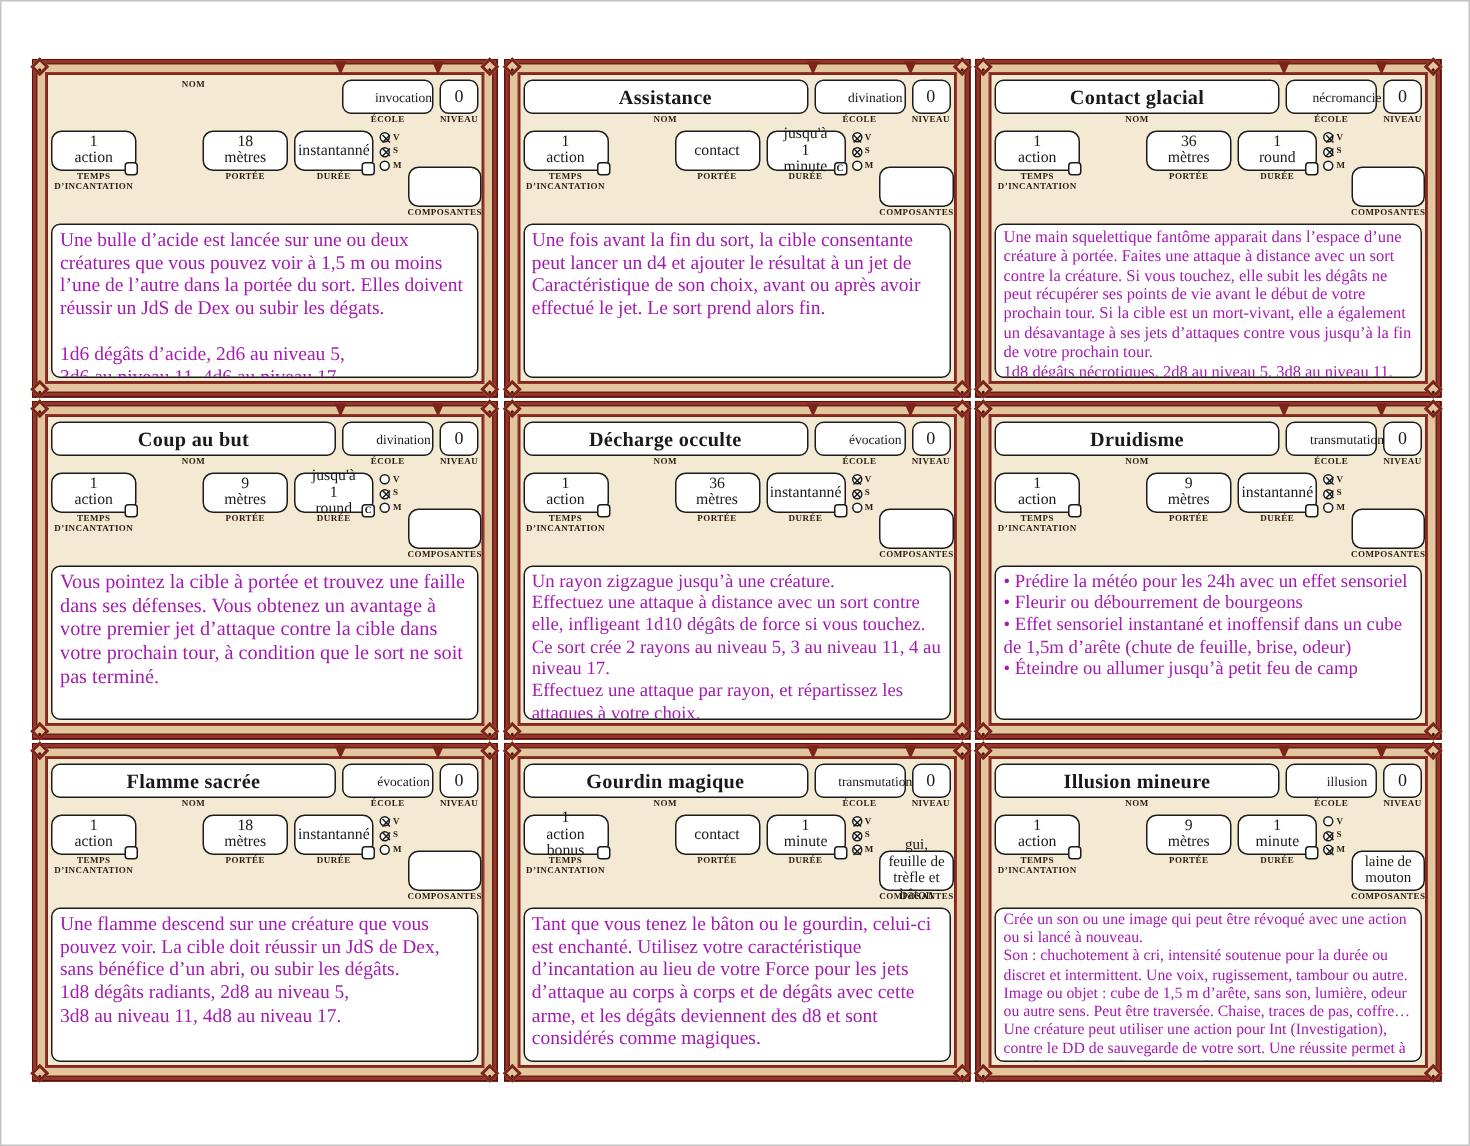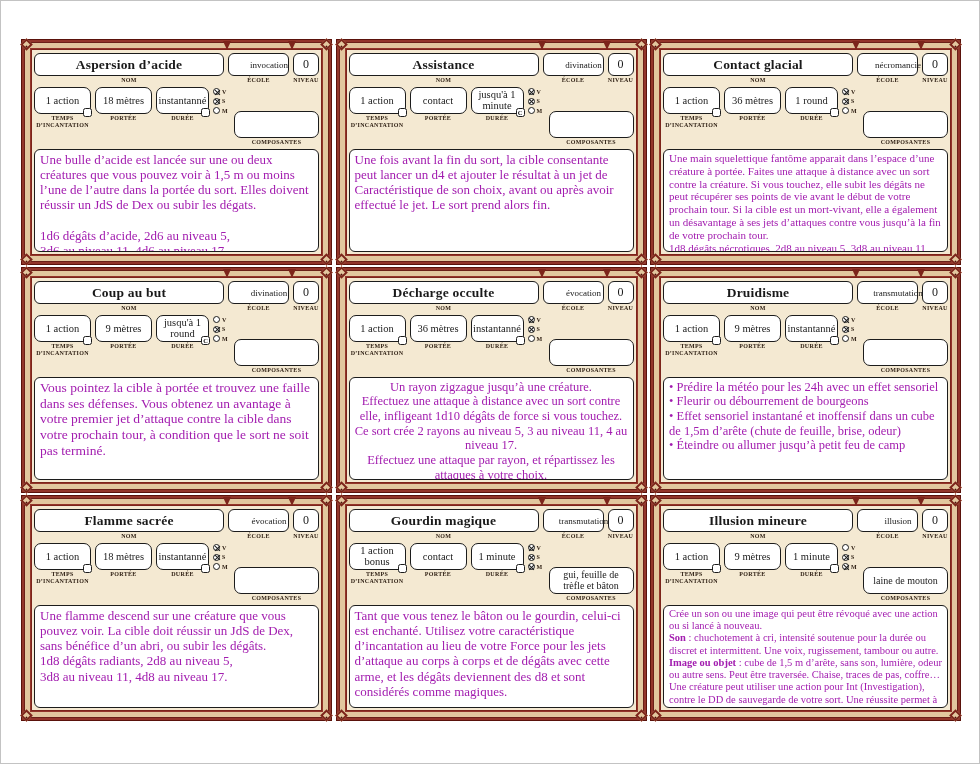--- a/index.html
+++ b/index.html
@@ -58,22 +58,22 @@
     border-left:4px solid transparent;border-right:4px solid transparent;
     border-top:9px solid #7c241a;
   }
   .lbl{
     font-size:6px;font-weight:bold;color:#2b1c10;letter-spacing:.3px;
     text-align:center;line-height:1.15;margin-top:1px;
     font-family:"Liberation Serif","DejaVu Serif",serif;
   }
   
   .srow{display:flex;gap:4px;margin-top:3px;align-items:flex-start;position:relative;z-index:1;}
-  .time-col{width:57px;} .range-col{width:57px;} .dur-col{width:53px;align-items:center;}
-  .stat-box{height:27px;font-size:10.5px;line-height:1.05;padding:1px 2px;position:relative;border-radius:7px;}
+  .time-col{width:57px;} .range-col{width:57px;margin-left:40px;} .dur-col{width:53px;align-items:center;}
+  .stat-box{height:27px;font-size:10.5px;line-height:1.05;padding:1px 18px;position:relative;border-radius:7px;}
   .tag{
     position:absolute;right:-2px;bottom:-4px;width:9px;height:9px;
     background:#fff;border:1px solid #1c1c1c;border-radius:2.5px;
     font-size:6.5px;font-weight:bold;line-height:8px;text-align:center;color:#111;
   }
   .vsm{width:17px;display:flex;flex-direction:column;justify-content:center;gap:1.5px;padding-top:1px;}
   .chkrow{display:flex;align-items:center;gap:2px;height:8px;}
   .chk{width:7px;height:7px;border:1px solid #1c1c1c;border-radius:50%;position:relative;flex:none;background:#fff;}
   .chk.checked::before,.chk.checked::after{
     content:"";position:absolute;left:-0.5px;top:2.4px;width:7px;height:1px;background:#1c1c1c;
@@ -82,36 +82,35 @@
   .chk.checked::after{transform:rotate(-45deg);}
   .chklbl{font-size:6px;font-weight:bold;color:#2b1c10;}
   .comp-col{flex:1;}
   .comp-box{height:27px;font-size:10px;line-height:1.1;padding:1px 3px;border-radius:7px;margin-top:24px;}
   
   .body-box{
     flex:1;margin-top:3px;background:#fff;border:1.4px solid #1c1c1c;
     border-radius:6px;padding:2px 5px;overflow:hidden;position:relative;z-index:1;
   }
   .body-text{white-space:pre-line;color:#a21caf;line-height:1.17;display:block;}
-  .body-text .b{font-weight:bold;text-align:right;}
+  .body-text .b{font-weight:normal;text-align:right;}
 </style>
 </head>
 <body>
 
 <div class="page">
   <div class="sheet">
   <div class="card">
     <div class="orn tl"></div>
     <div class="orn tr"></div>
     <div class="orn bl"></div>
     <div class="orn br"></div>
 
     <div class="hrow">
       <div class="col grow">
-        <div class="box name-box">Aspersion d’acide</div>
         <div class="lbl">NOM</div>
       </div>
       <div class="col school-col">
         <div class="box school-box">invocation</div>
         <div class="lbl">ÉCOLE</div>
       </div>
       <div class="col level-col">
         <div class="box level-box">0</div>
         <div class="lbl">NIVEAU</div>
       </div>
@@ -424,21 +423,21 @@
           <span class="chklbl">M</span>
         </div>
       </div>
       <div class="col comp-col">
         <div class="box comp-box"></div>
         <div class="lbl">COMPOSANTES</div>
       </div>
     </div>
 
     <div class="body-box">
-      <span class="body-text" style="font-size: 12.5px; text-align: center;"><span>Un rayon zigzague jusqu’à une créature.
+      <span class="body-text" style="font-size: 12.5px;"><span>Un rayon zigzague jusqu’à une créature.
 Effectuez une attaque à distance avec un sort contre elle, infligeant 1d10 dégâts de force si vous touchez.
 Ce sort crée 2 rayons au niveau 5, 3 au niveau 11, 4 au niveau 17.
 Effectuez une attaque par rayon, et répartissez les attaques à votre choix.</span></span>
     </div>
   </div>
 
   <div class="card">
     <div class="orn tl"></div>
     <div class="orn tr"></div>
     <div class="orn bl"></div>

